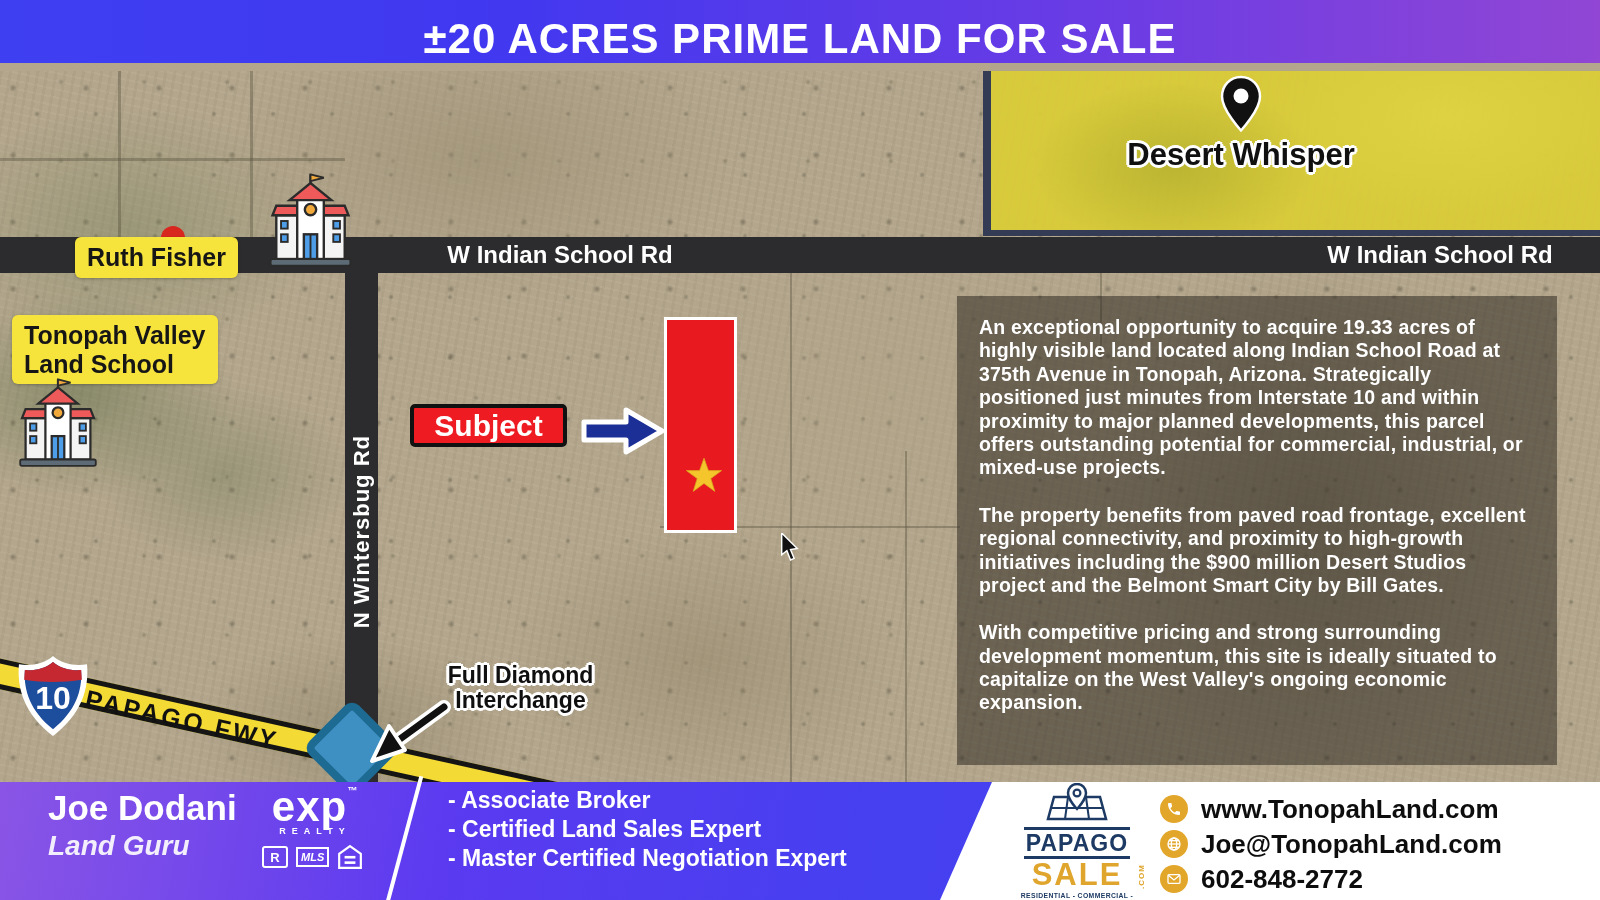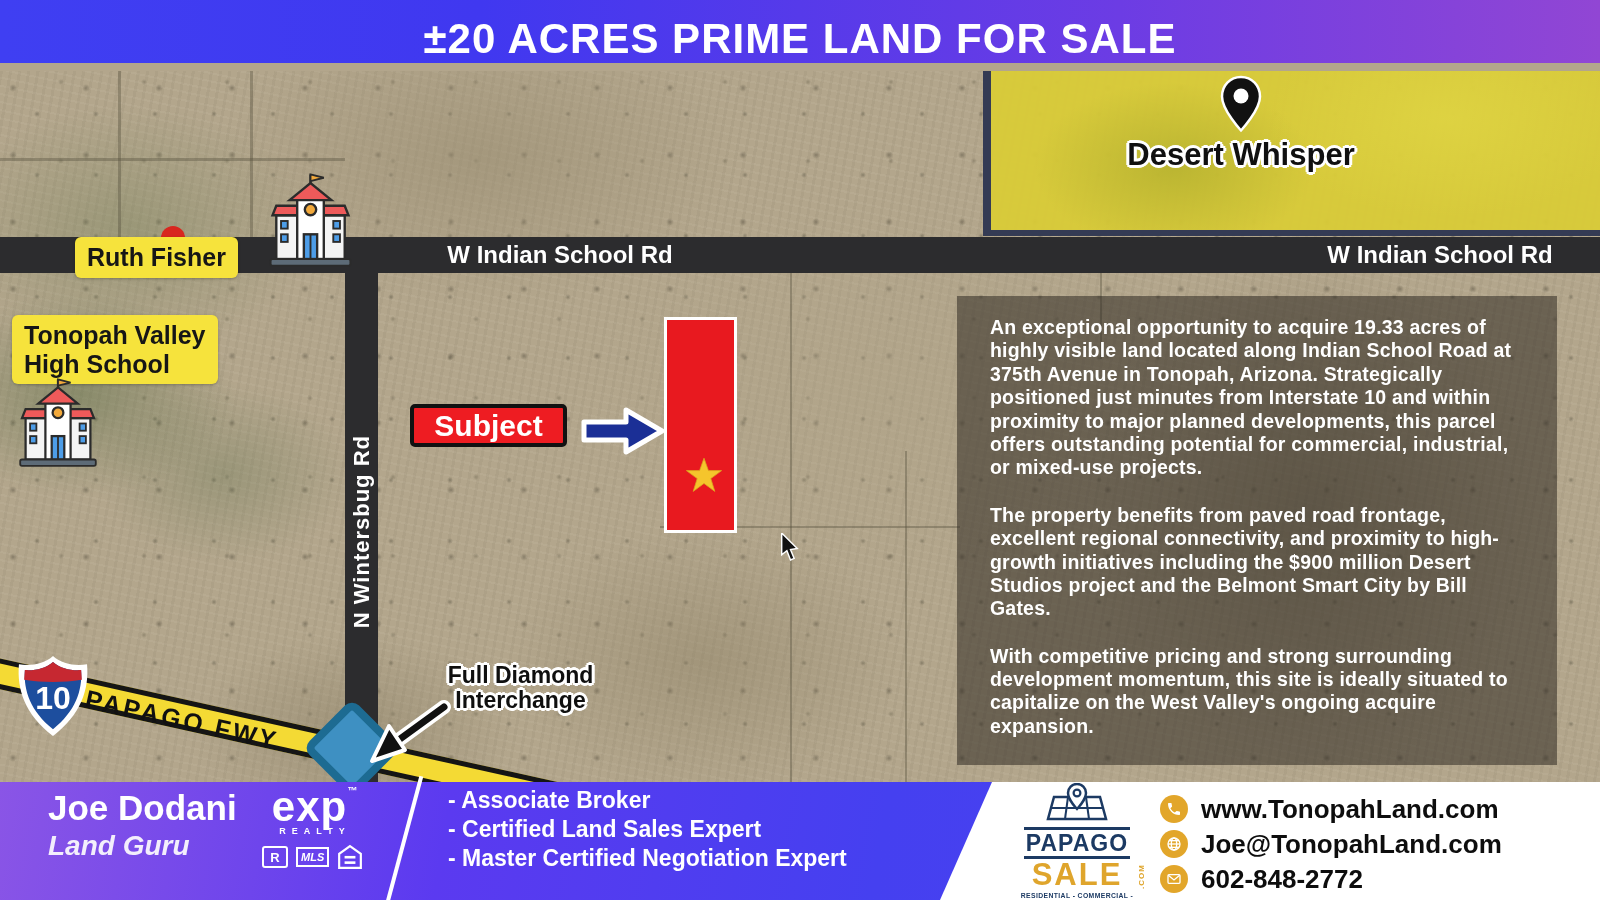--- a/index.html
+++ b/index.html
@@ -51,21 +51,21 @@
     font-size:24px;font-weight:600;text-align:center;}
   .rh-left{left:420px;width:280px;}
   .rh-right{left:1320px;width:240px;}
   .road-v{position:absolute;left:345px;top:202px;width:33px;height:517px;background:#2c2c2e;z-index:3;
     display:flex;align-items:center;justify-content:center;}
   .road-v-label{writing-mode:vertical-rl;transform:rotate(180deg);color:#fff;
     font-size:22px;font-weight:600;letter-spacing:1px;white-space:nowrap;}
 
   
   .desc{position:absolute;left:957px;top:225px;width:600px;height:469px;z-index:4;
-    background:rgba(48,42,34,.55);padding:20px 33px;}
+    background:rgba(48,42,34,.55);padding:20px 22px;}
   .desc p{margin:0 0 24px;color:#fff;font-size:19.5px;font-weight:700;line-height:1.2;letter-spacing:.2px;}
 
   
   .parcel{position:absolute;left:664px;top:246px;width:73px;height:216px;z-index:4;
     background:#e8191f;border:3px solid #fff;}
   .parcel-star{position:absolute;left:17px;top:135px;width:40px;height:40px;}
   .subject-label{position:absolute;left:410px;top:333px;width:157px;height:43px;z-index:5;
     background:#ee1c22;border:4px solid #111;border-radius:5px;
     display:flex;align-items:center;justify-content:center;
     color:#fff;font-size:30px;font-weight:800;}
@@ -158,21 +158,21 @@
       <div class="road-h-label rh-right">W Indian School Rd</div>
     </div>
 
     <div class="road-v">
       <span class="road-v-label">N Wintersbug Rd</span>
     </div>
 
     <div class="desc">
       <p>An exceptional opportunity to acquire 19.33 acres of highly visible land located along Indian School Road at 375th Avenue in Tonopah, Arizona. Strategically positioned just minutes from Interstate 10 and within proximity to major planned developments, this parcel offers outstanding potential for commercial, industrial, or mixed-use projects.</p>
       <p>The property benefits from paved road frontage, excellent regional connectivity, and proximity to high-growth initiatives including the $900 million Desert Studios project and the Belmont Smart City by Bill Gates.</p>
-      <p>With competitive pricing and strong surrounding development momentum, this site is ideally situated to capitalize on the West Valley's ongoing acquire expansion.</p>
+      <p>With competitive pricing and strong surrounding development momentum, this site is ideally situated to capitalize on the West Valley's ongoing economic expansion.</p>
     </div>
 
     <div class="parcel">
       <svg class="parcel-star" viewBox="0 0 100 100">
         <polygon points="50,8 61,39 94,39 67,59 77,91 50,71 23,91 33,59 6,39 39,39" fill="#f5c52c" stroke="#d9a51e" stroke-width="2"></polygon>
       </svg>
     </div>
     <div class="subject-label">
       <span>Subject</span>
     </div>
@@ -198,21 +198,21 @@
       <line x1="50" y1="66" x2="50" y2="92" stroke="#2b2b2b" stroke-width="2"></line>
       <rect x="19" y="52" width="7" height="8" fill="#4d9de8" stroke="#2b2b2b" stroke-width="2"></rect>
       <rect x="19" y="66" width="7" height="8" fill="#4d9de8" stroke="#2b2b2b" stroke-width="2"></rect>
       <rect x="74" y="52" width="7" height="8" fill="#4d9de8" stroke="#2b2b2b" stroke-width="2"></rect>
       <rect x="74" y="66" width="7" height="8" fill="#4d9de8" stroke="#2b2b2b" stroke-width="2"></rect>
       <rect x="8" y="92" width="84" height="7" rx="2" fill="#5d6b77" stroke="#2b2b2b" stroke-width="2"></rect>
     </svg>
 
     <div class="ylabel tvhs">
       <div>Tonopah Valley</div>
-      <div>High School</div>
+      <div>Land School</div>
     </div>
     <svg class="school-icon si-tvhs" viewBox="0 0 100 104">
       <line x1="50" y1="14" x2="50" y2="3" stroke="#2b2b2b" stroke-width="2.5"></line>
       <polygon points="50,3 64,6.5 50,10" fill="#f2a93b" stroke="#2b2b2b" stroke-width="2"></polygon>
       <rect x="14" y="46" width="24" height="46" fill="#f4f4f4" stroke="#2b2b2b" stroke-width="2.5"></rect>
       <rect x="62" y="46" width="24" height="46" fill="#f4f4f4" stroke="#2b2b2b" stroke-width="2.5"></rect>
       <polygon points="10,46 42,46 38,36 14,36" fill="#ee5a5a" stroke="#2b2b2b" stroke-width="2.5"></polygon>
       <polygon points="58,46 90,46 86,36 62,36" fill="#ee5a5a" stroke="#2b2b2b" stroke-width="2.5"></polygon>
       <rect x="36" y="28" width="28" height="64" fill="#ffffff" stroke="#2b2b2b" stroke-width="2.5"></rect>
       <polygon points="28,30 50,12 72,30" fill="#ee5a5a" stroke="#2b2b2b" stroke-width="2.5"></polygon>

